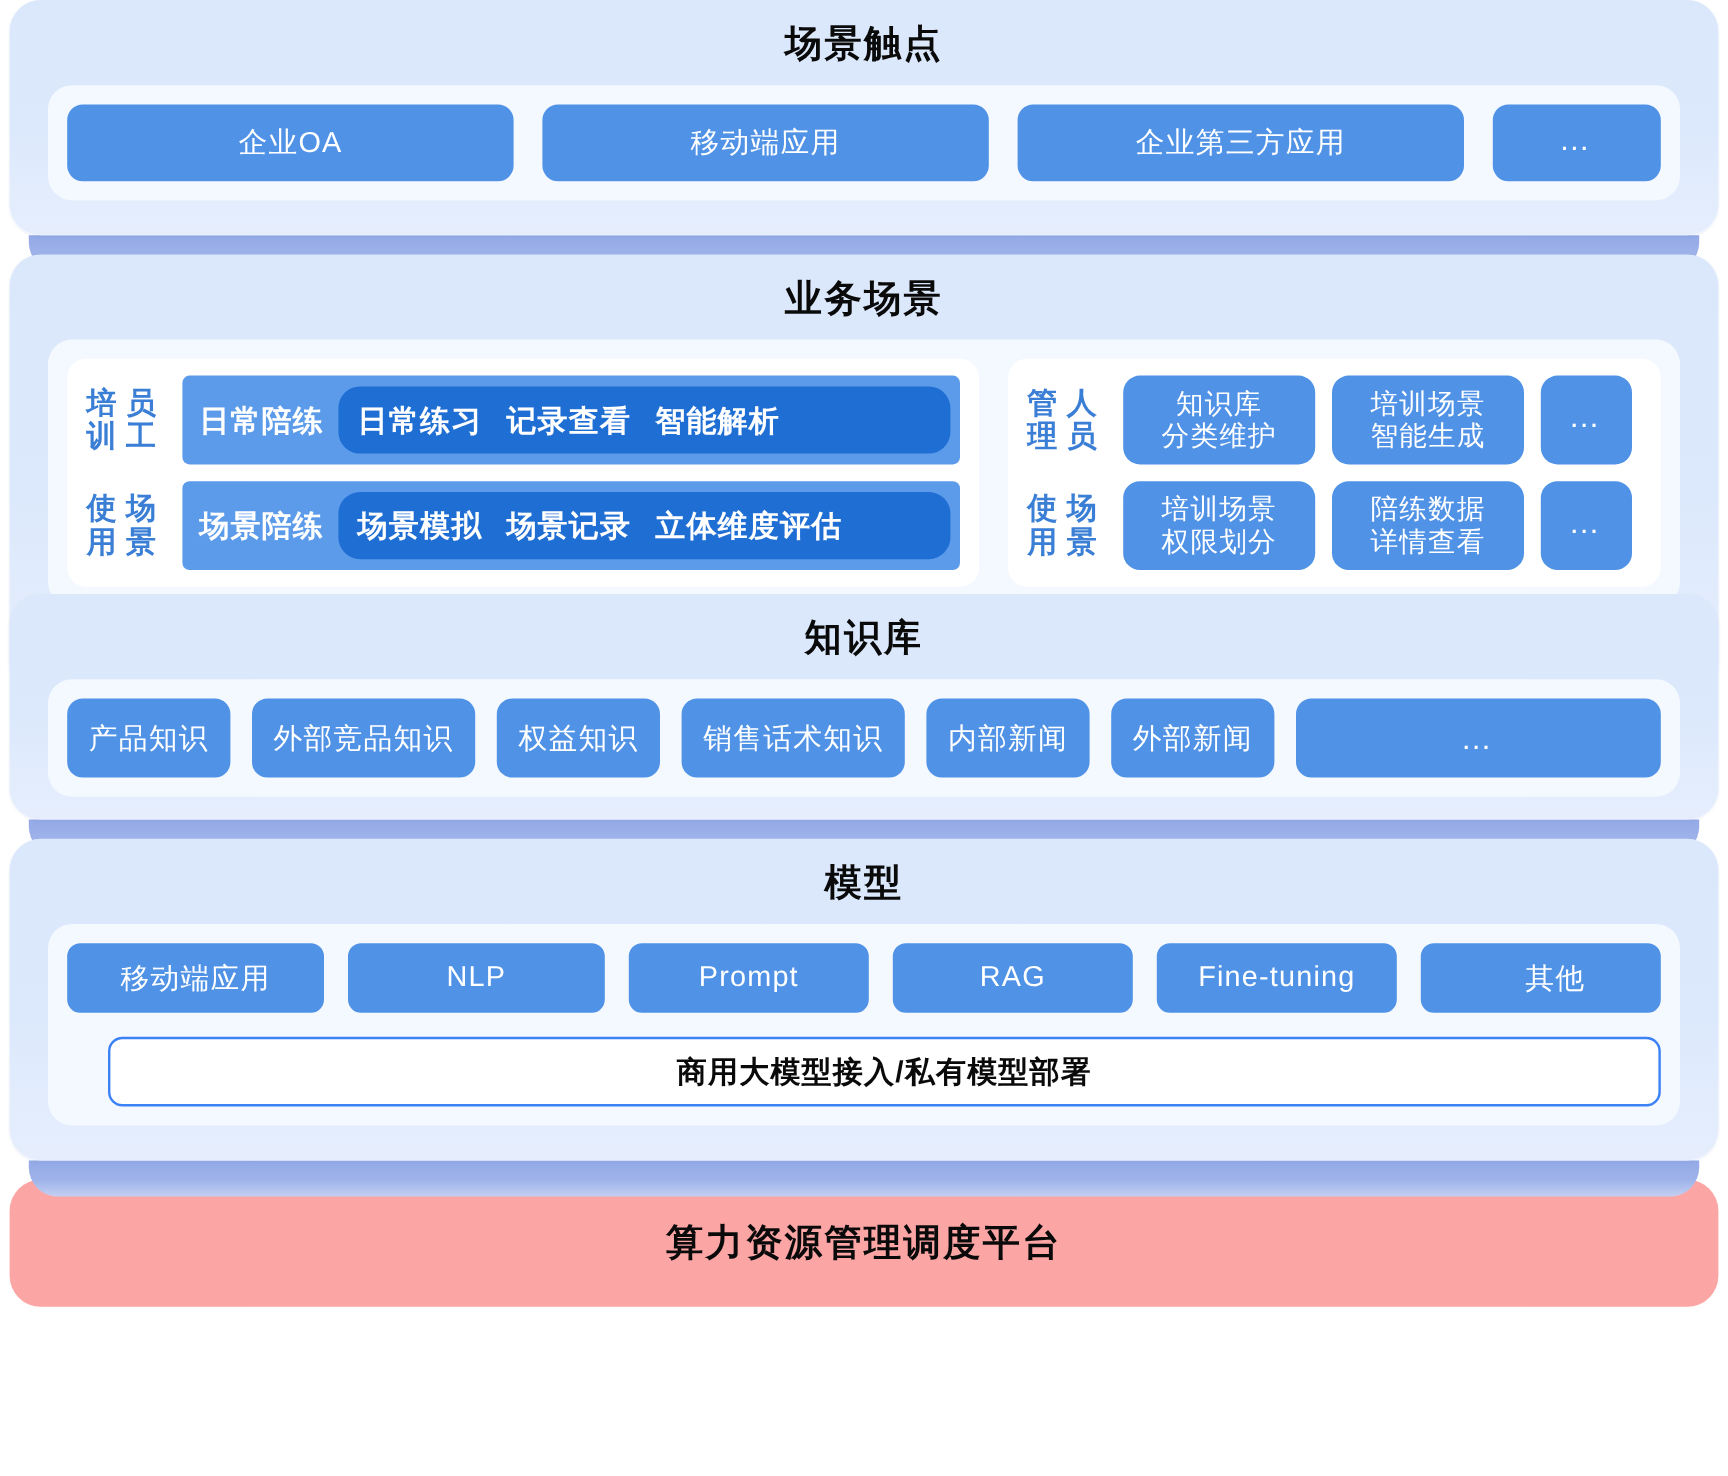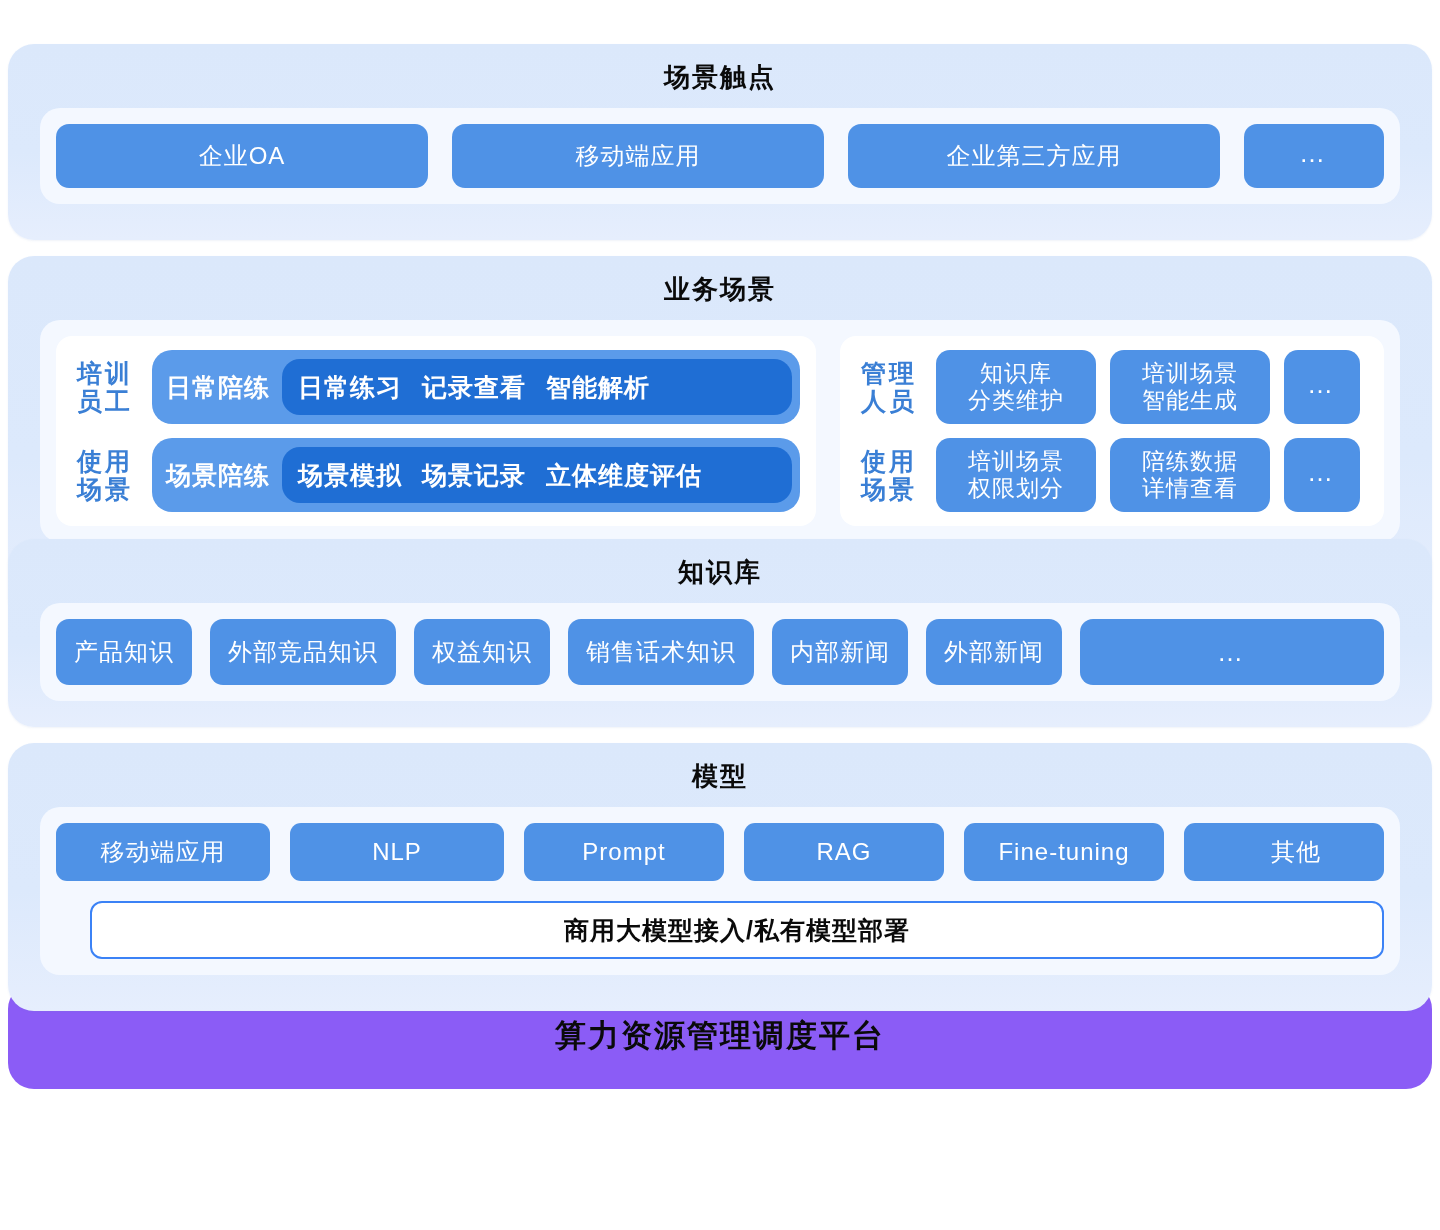--- a/index.html
+++ b/index.html
@@ -44,27 +44,26 @@
     right: 24px;
     bottom: -14px;
     height: 30px;
     background: linear-gradient(180deg, #93a9e6 0%, #9fb3ea 55%, #c3d0f3 100%);
     border-radius: 0 0 24px 24px;
     z-index: 1;
   }
 
   .layer-title {
     text-align: center;
-    font-size: 26px;
+    font-size: 31px;
     font-weight: bold;
     color: #0a0a0a;
     letter-spacing: 2px;
     padding-top: 16px;
     padding-bottom: 13px;
-    margin-top: 44px;
   }
 
   
   .inner-card {
     background: #f4f8ff;
     border-radius: 20px;
     margin: 0 32px 22px 32px;
     padding: 16px;
   }
 
@@ -107,31 +106,31 @@
   .sc-row { display: flex; align-items: stretch; gap: 14px; }
   .sc-row + .sc-row { margin-top: 14px; }
 
   .sc-label {
     flex: 0 0 66px;
     color: #3a7fd5;
     font-size: 25px;
     font-weight: bold;
     line-height: 1.12;
     display: flex;
-    flex-direction: column;
+    flex-direction: row;
     align-items: center;
     justify-content: center;
     letter-spacing: 3px;
   }
 
   
   .pill-outer {
     flex: 1 1 auto;
     background: #5b9bea;
-    border-radius: 20px;
+    border-radius: 6px;
     height: 74px;
     display: flex;
     align-items: center;
     padding: 0 8px 0 14px;
     gap: 8px;
   }
   .pill-head {
     color: #ffffff;
     font-size: 25px;
     font-weight: bold;
@@ -215,21 +214,21 @@
     color: #0a0a0a;
     font-size: 25px;
     font-weight: bold;
     letter-spacing: 1px;
     margin-left: 34px;
   }
 
   
   .l5-panel {
     margin: 0 8px;
-    background: #8b5cf6;
+    background: #fca5a5;
     border-radius: 26px;
     height: 106px;
     display: flex;
     align-items: center;
     justify-content: center;
   }
   .l5-title {
     font-size: 31px;
     font-weight: bold;
     color: #0a0a0a;

